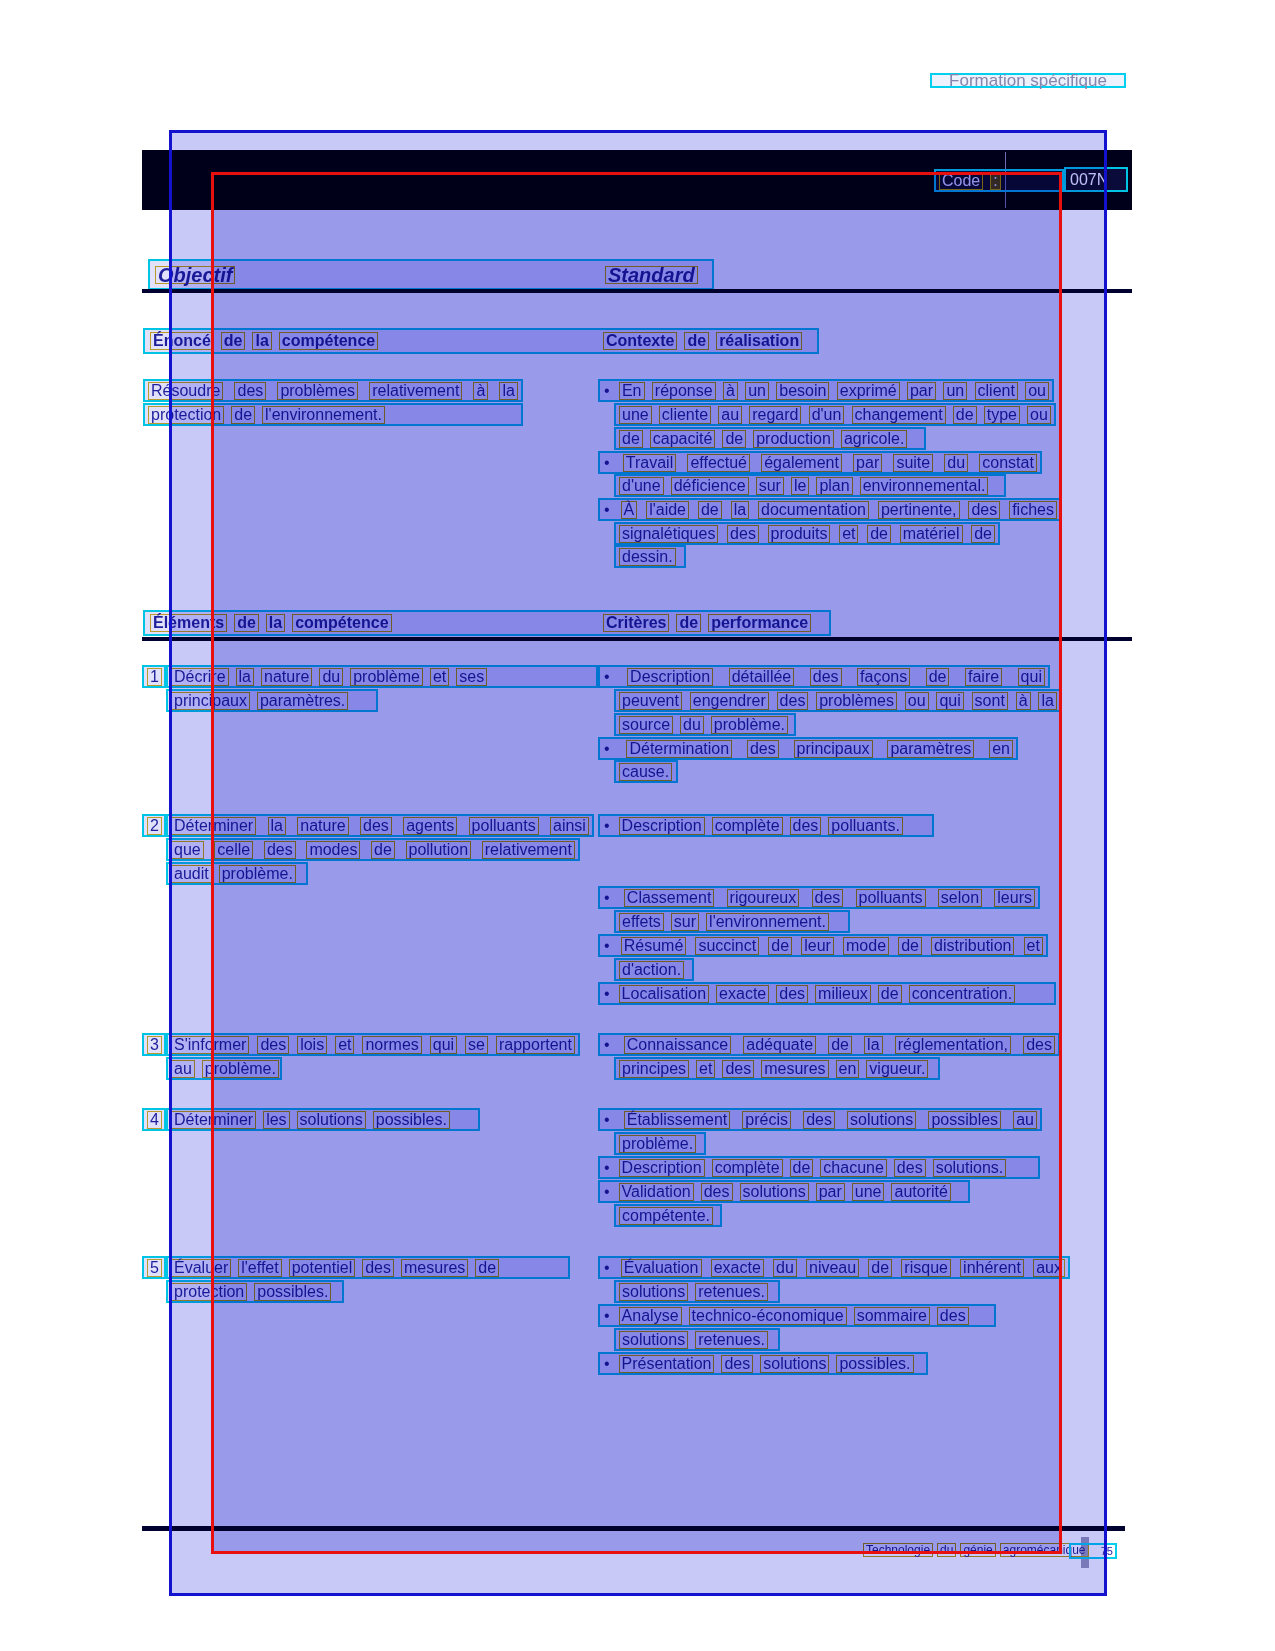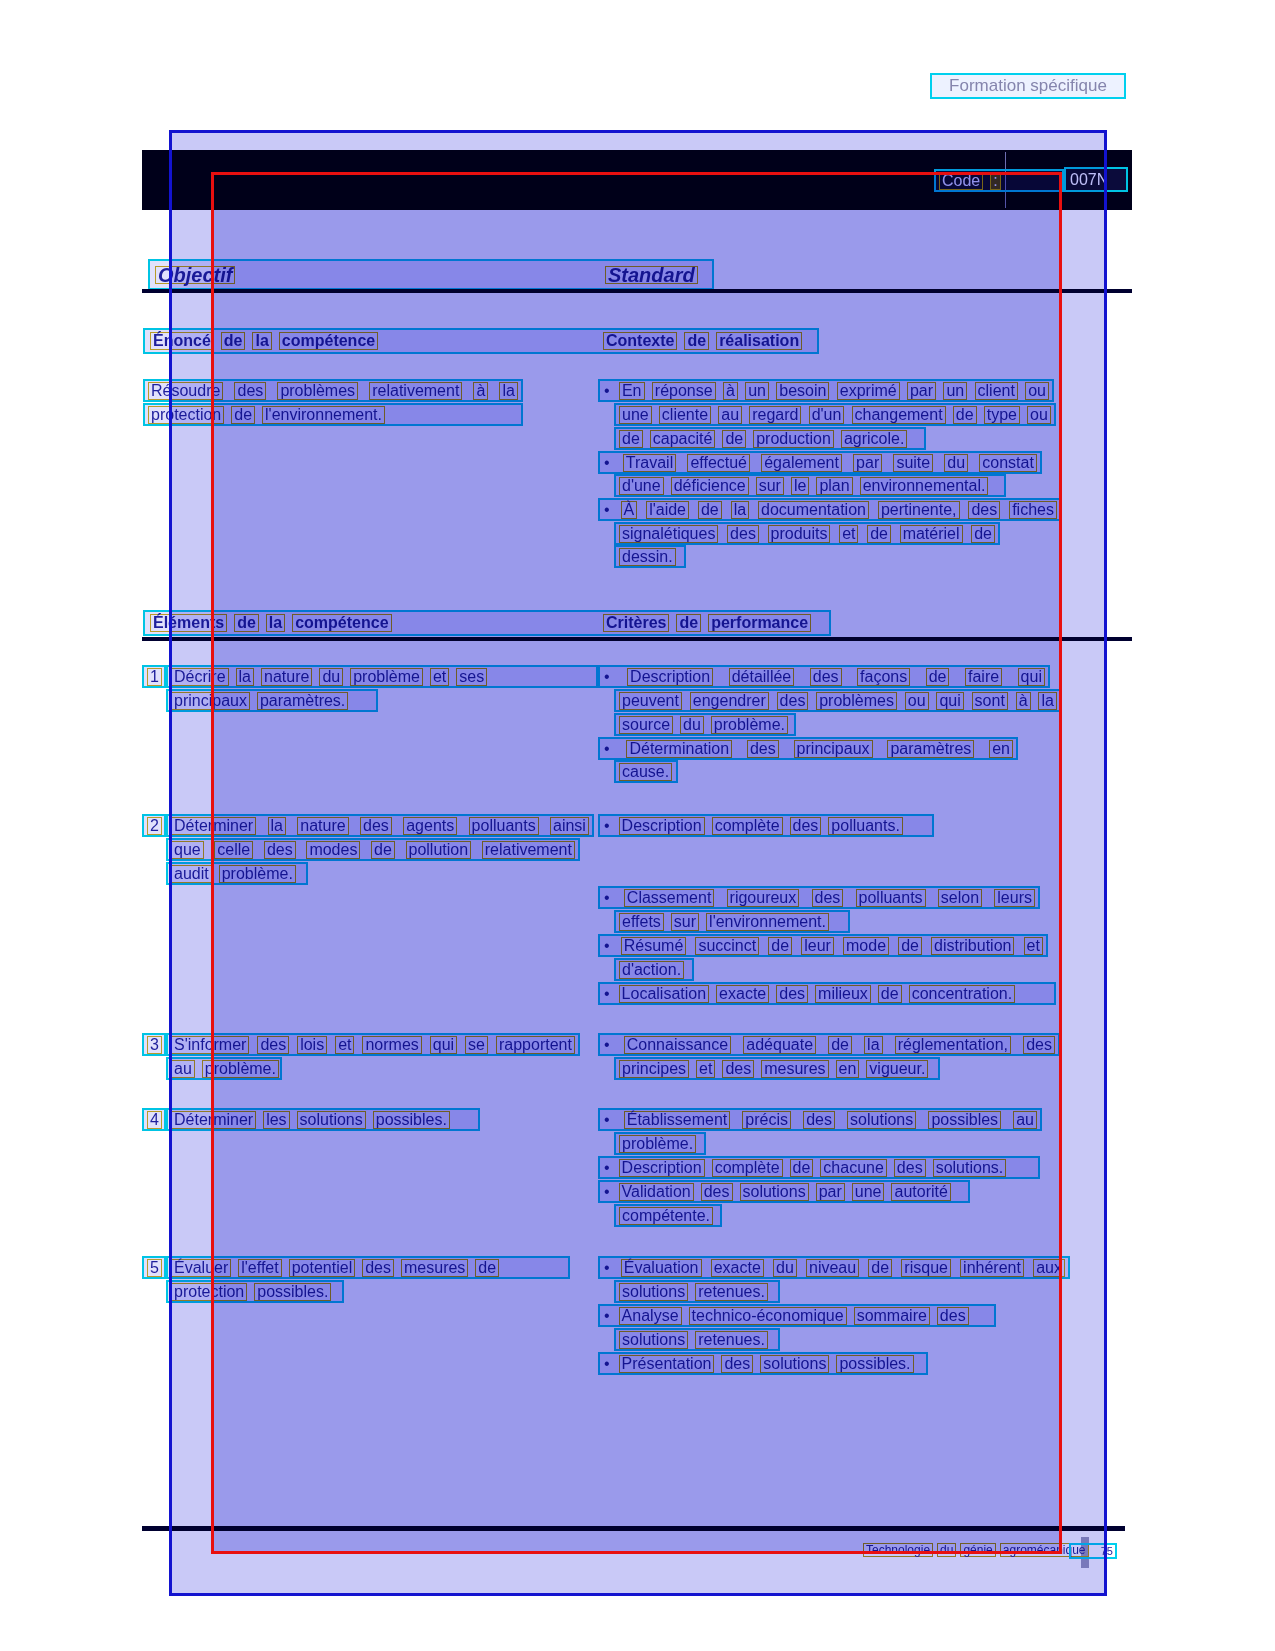--- a/index.html
+++ b/index.html
@@ -19,21 +19,21 @@
   .bl{border:none;padding:0 2px 0 1px;white-space:nowrap;line-height:16px;}
   .band{position:absolute;border:2px solid #00c4e4;background:rgba(70,70,235,0.16);
         box-sizing:border-box;z-index:5;}
   .rule{position:absolute;background:#000030;z-index:8;}
   
   #hbar{position:absolute;left:142px;top:150px;width:990px;height:60px;background:#00001a;z-index:6;}
   #hdivider{position:absolute;left:1005px;top:152px;width:1px;height:56px;background:#8a8ab8;z-index:7;}
   .code-line{color:#f0f0ff;}
   .code-line .w{border-color:#c8a818;}
   
-  #toplabel{position:absolute;left:930px;top:73px;width:196px;height:26px;border:2px solid #00d0ee;
+  #toplabel{position:absolute;left:930px;top:73px;width:196px;height:15px;border:2px solid #00d0ee;
             background:rgba(222,232,255,0.55);box-sizing:border-box;display:flex;align-items:center;
             justify-content:center;font-size:17px;color:#8585ad;z-index:4;}
   
   #graybar{position:absolute;left:1081px;top:1537px;width:8px;height:31px;background:#9a9ac0;z-index:9;}
   #pagenum{position:absolute;left:1069px;top:1543px;width:48px;height:16px;border:2px solid #00d0ee;
            box-sizing:border-box;display:flex;align-items:center;justify-content:flex-end;
            font-size:11px;color:#1f1f9c;padding:0 2px;z-index:12;}
   
   #fillA{position:absolute;left:171px;top:132px;width:934px;height:1462px;background:#c9c9f7;
          mix-blend-mode:multiply;z-index:20;}

